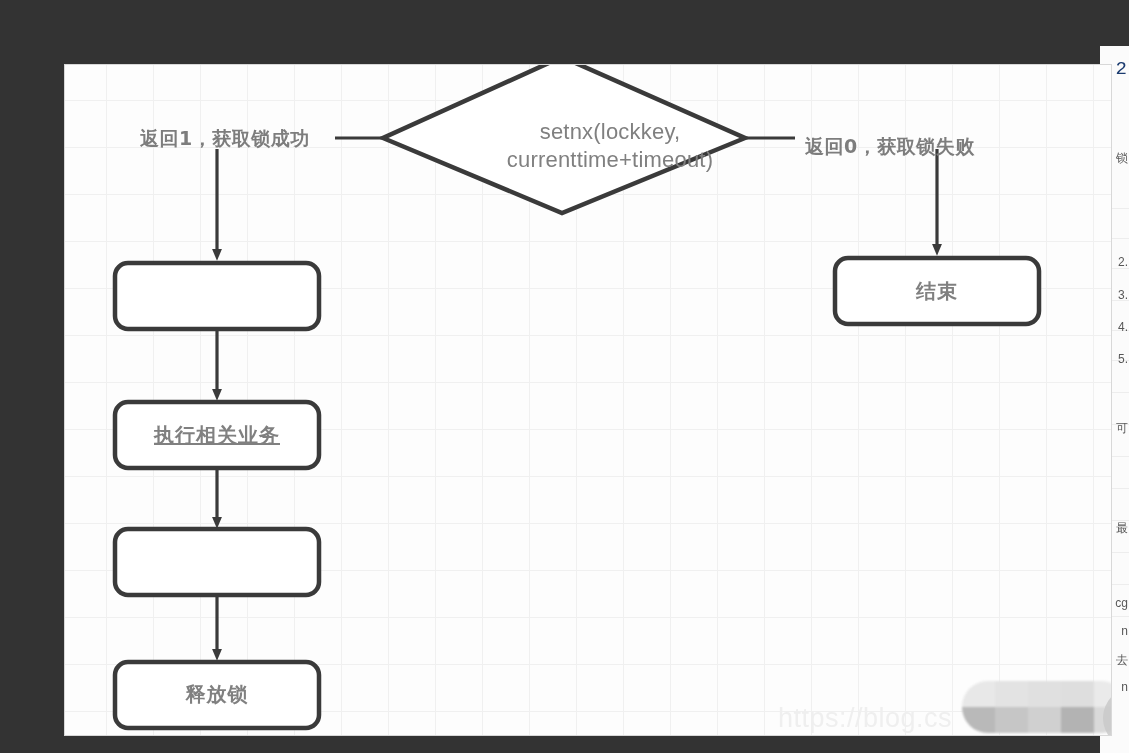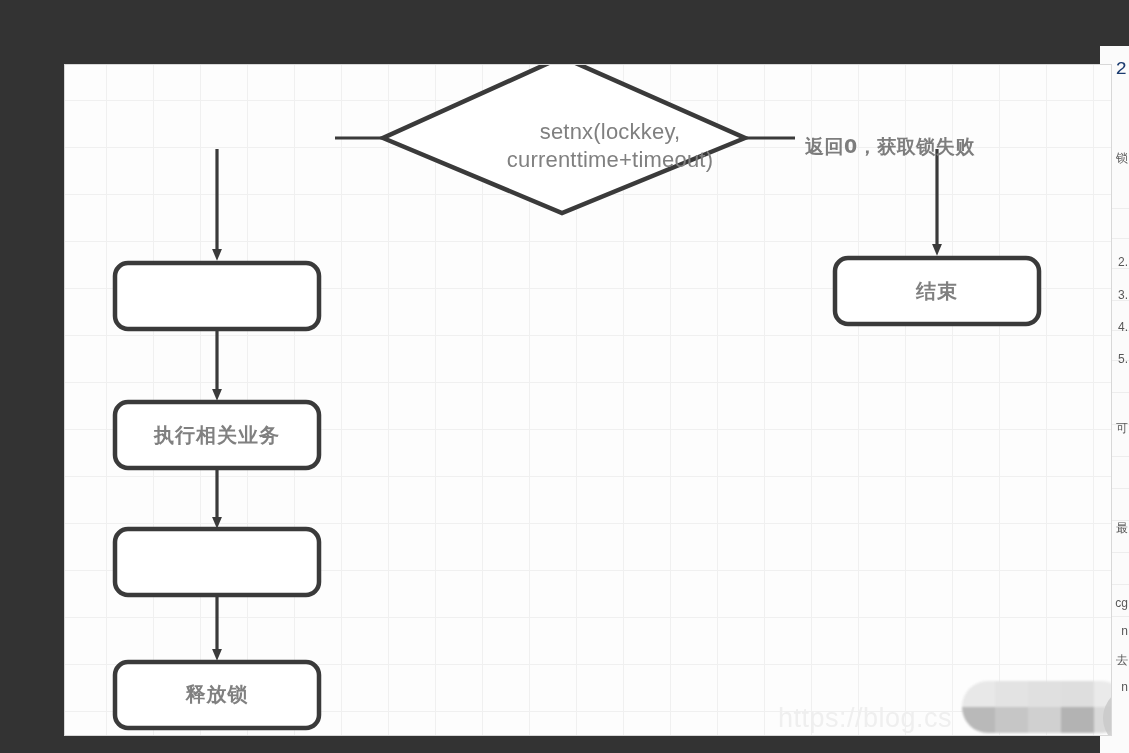--- a/index.html
+++ b/index.html
@@ -226,27 +226,28 @@
       <rect x="50" y="464" width="204" height="66" rx="13" ry="13" fill="#ffffff" stroke="#3a3a3a" stroke-width="4.5"></rect>
 
       <line x1="152" y1="532" x2="152" y2="590" stroke="#3a3a3a" stroke-width="3.2" marker-end="url(#ah)"></line>
       <rect x="50" y="597" width="204" height="66" rx="13" ry="13" fill="#ffffff" stroke="#3a3a3a" stroke-width="4.5"></rect>
     </svg>
 
     <div class="node-label lbl-en" style="left:385px; top:53px; width:320px;">setnx(lockkey,
 currenttime+timeout)</div>
 
 
-    <div class="node-label lbl-cn" style="left:50px; top:358px; width:204px;">执行相关业务</div>
+    <div class="node-label lbl-cn" style="left:50px; top:358px; width:204px;text-decoration:underline;">执行相关业务</div>
 
 
     <div class="node-label lbl-cn" style="left:50px; top:617px; width:204px;">释放锁</div>
 
     <div class="node-label lbl-cn" style="left:770px; top:214px; width:204px;text-align:center;">结束</div>
 
+    <div class="edge-label" style="left:75px; top:61px;">返回1，获取锁成功</div>
     <div class="edge-label" style="left:740px; top:69px;">返回0，获取锁失败</div>
 
     <div class="watermark">https://blog.cs</div>
 
     <div class="redaction">
       <i style="left:0px;  top:0px;  background:#e8e8e8"></i>
       <i style="left:33px; top:0px;  background:#e3e3e3"></i>
       <i style="left:66px; top:0px;  background:#e0e0e0"></i>
       <i style="left:99px; top:0px;  background:#dedede"></i>
       <i style="left:132px;top:0px;  background:#eaeaea"></i>

